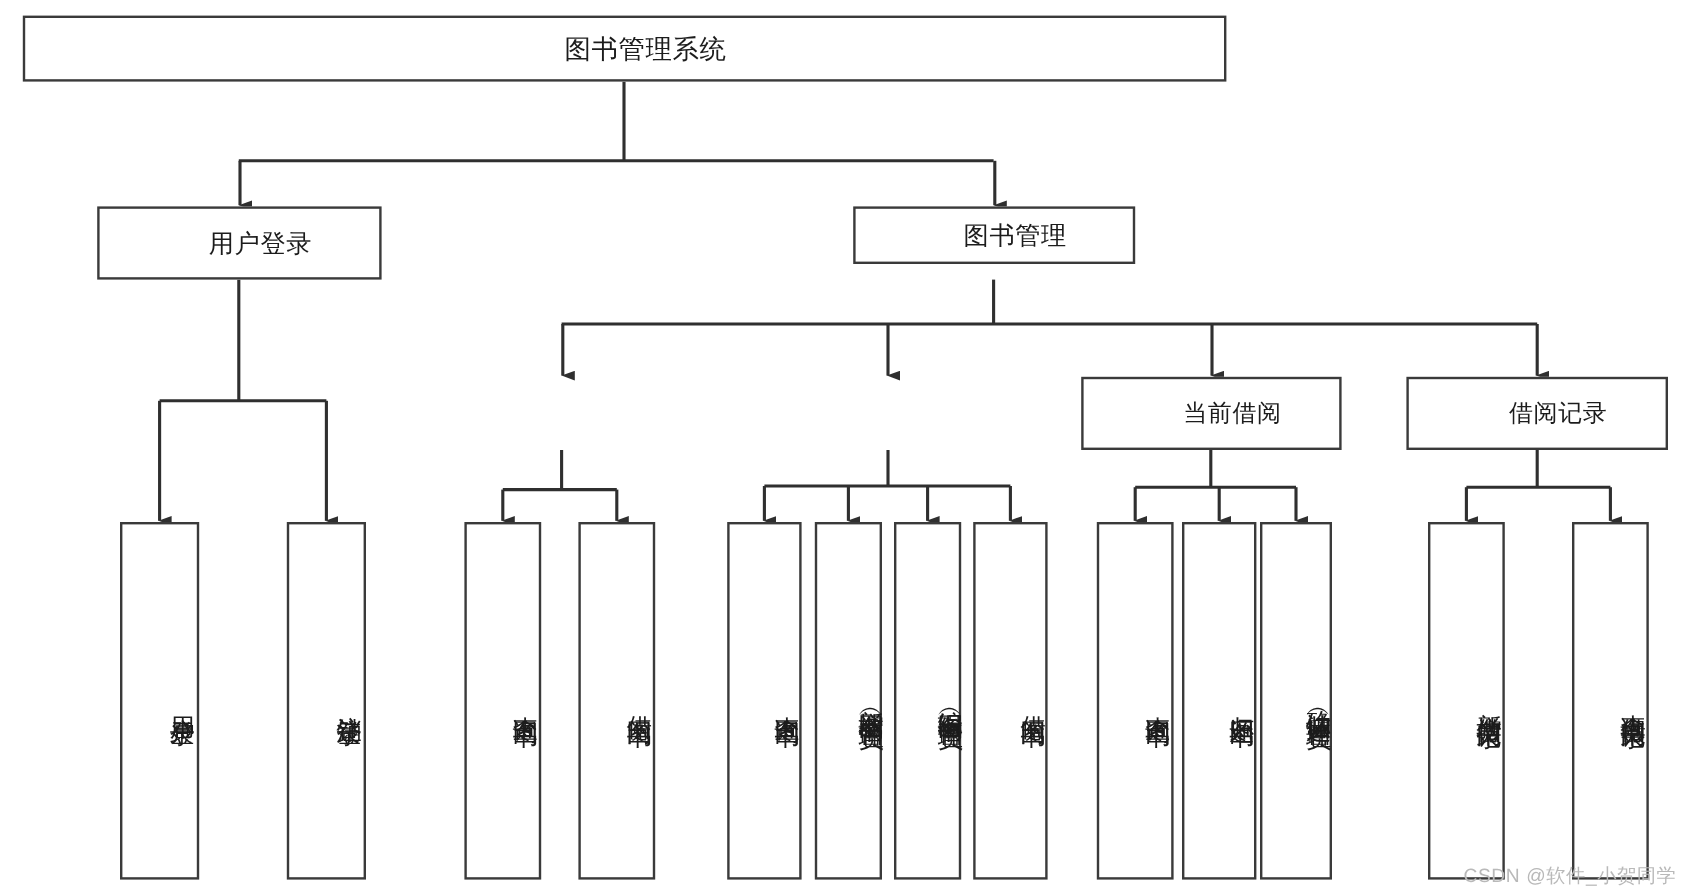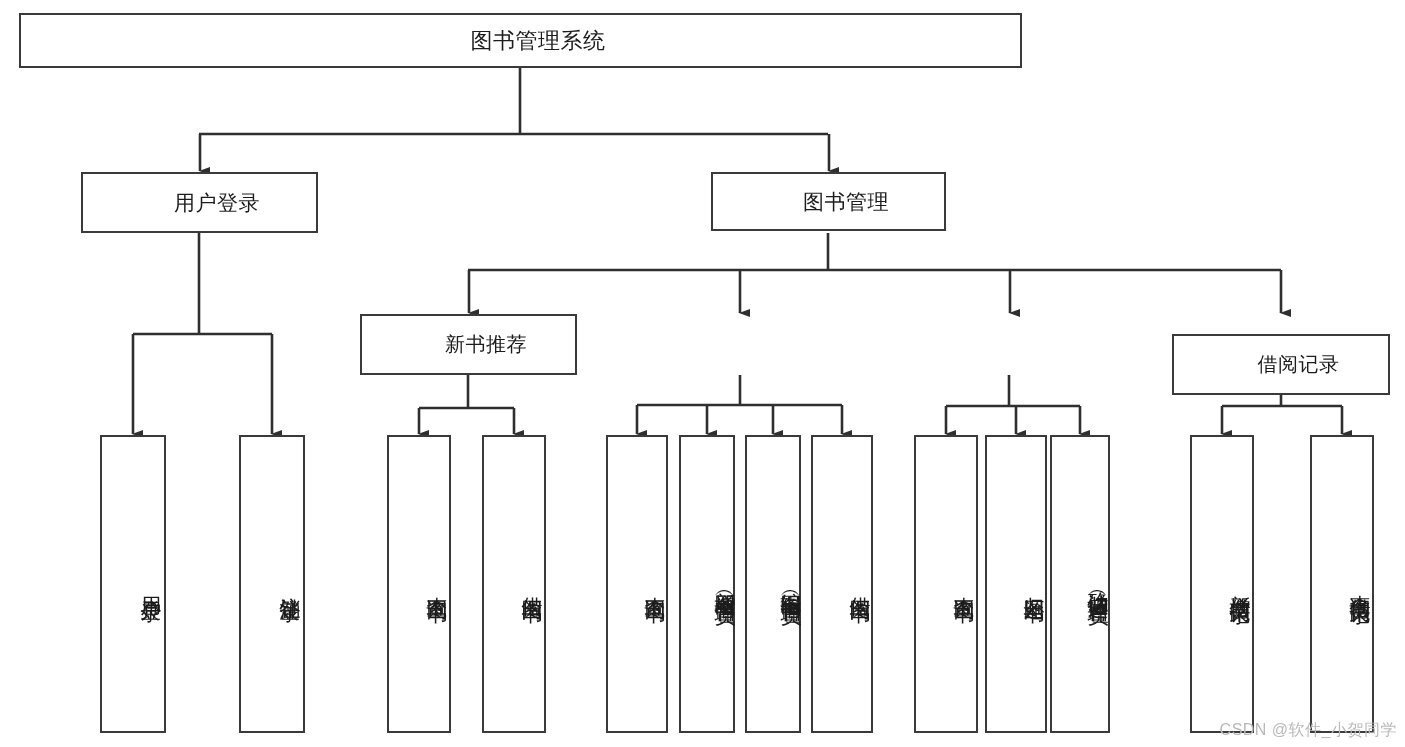--- a/index.html
+++ b/index.html
@@ -119,28 +119,28 @@
       </g>
   </svg>
 
   <div class="node level-root" style="left: 19px; top: 13px; width: 1003px; height: 55px;">
     <span class="node-label">图书管理系统</span>
   </div>
 
   <div class="node level-2" style="left: 81px; top: 172px; width: 237px; height: 61px;">
     <span class="node-label">用户登录</span>
   </div>
-  <div class="node level-2" style="left: 711px; top: 172px; width: 235px; height: 59px;">
+  <div class="node level-2" style="left: 711px; top: 172px; width: 235px; height: 48px;">
     <span class="node-label">图书管理</span>
   </div>
 
-  <div class="node level-3" style="left: 360px; top: 314px; width: 217px; height: 61px;">
-    <span class="node-label">新书推荐</span>
+  <div class="node level-3" style="left: 901px; top: 314px; width: 217px; height: 61px;">
+    <span class="node-label">当前借阅</span>
   </div>
-  <div class="node level-3" style="left: 1172px; top: 314px; width: 218px; height: 61px; margin-top: 20px;">
+  <div class="node level-3" style="left: 1172px; top: 314px; width: 218px; height: 61px;">
     <span class="node-label">借阅记录</span>
   </div>
 
   <div class="node leaf" style="left: 100px; top: 435px; width: 66px; height: 298px;">
     <span class="node-label">用户登录</span>
   </div>
   <div class="node leaf" style="left: 239px; top: 435px; width: 66px; height: 298px;">
     <span class="node-label">注销登录</span>
   </div>
   <div class="node leaf" style="left: 387px; top: 435px; width: 64px; height: 298px;">

